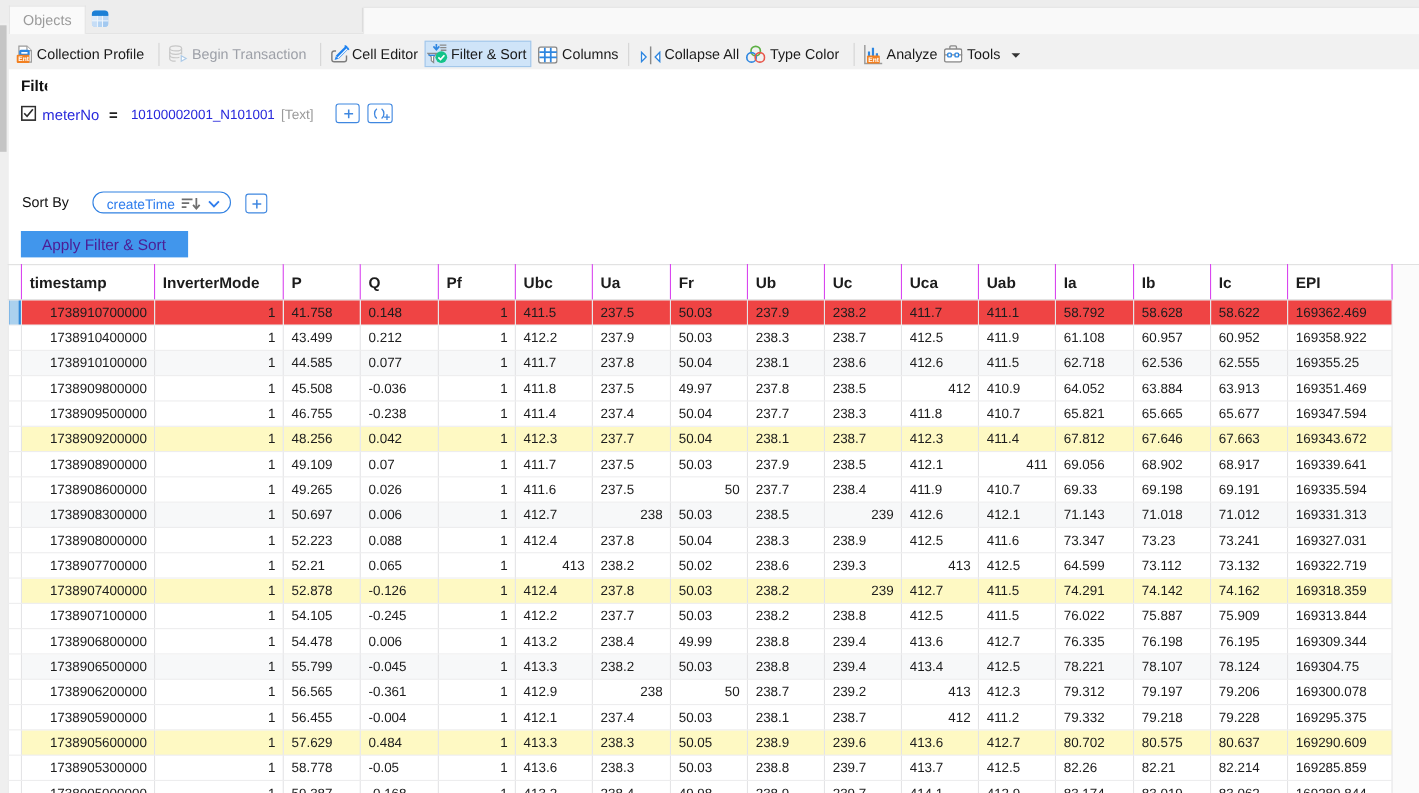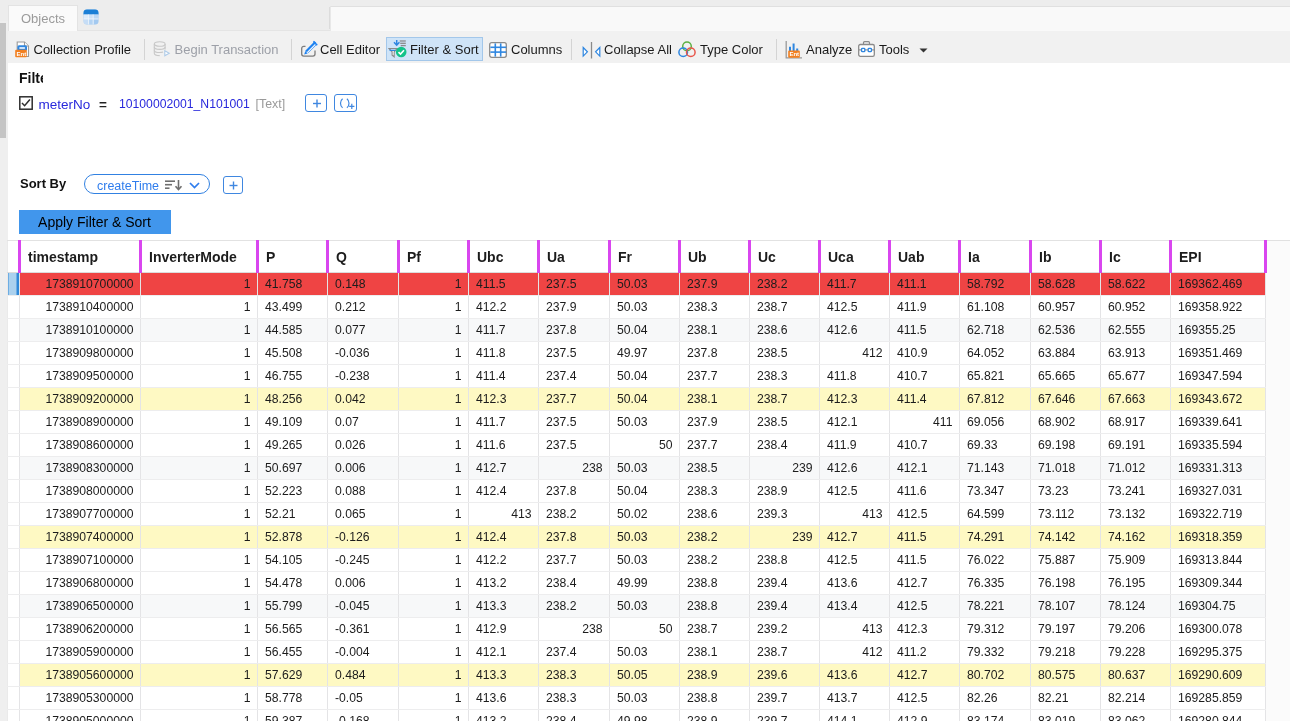--- a/index.html
+++ b/index.html
@@ -13,27 +13,27 @@
 #toolbar{position:absolute;left:0;top:31px;width:1290px;height:32px;background:#f1f1f1}
 .tbtxt{position:absolute;top:42px;font-size:13px;color:#1a1a1a;line-height:15px;white-space:nowrap}
 .tbtxt.dis{color:#9da0a8}
 .tbsep{position:absolute;top:39px;width:1px;height:21px;background:#d4d4d4}
 #fshl{position:absolute;left:386px;top:37px;width:97px;height:24px;background:#cfe4f8;border:1px solid #a3c7ea}
 #lscroll{position:absolute;left:0;top:21px;width:8px;height:700px;background:#efefef}
 #lthumb{position:absolute;left:0;top:23px;width:5.5px;height:115px;background:#c5c5c5}
 #flabel{position:absolute;left:19px;top:70px;width:23.5px;height:15px;overflow:hidden;font-weight:bold;font-size:14px;color:#111;white-space:nowrap}
 .frow{position:absolute;top:98px;font-size:12.5px;line-height:13px;white-space:nowrap}
 .blue2{color:#2828dc}
-#sortby{position:absolute;left:20px;top:176px;font-weight:bold;font-size:13px;color:#111}
+#sortby{position:absolute;left:20px;top:176px;font-weight:normal;font-size:13px;color:#111}
 #pill{position:absolute;left:84px;top:174px;width:126px;height:20px;border:1.3px solid #3181e2;border-radius:10.5px}
 #pill .pt{position:absolute;left:12px;top:3.5px;font-size:12.5px;color:#2f7ded}
 .plusbtn{position:absolute;border:1px solid #3f87e0;border-radius:3px;background:#fff}
-#applybtn{position:absolute;left:18.5px;top:210px;width:152px;height:24px;background:#4196ec;color:#000000;font-size:14px;text-align:center;line-height:24px}
+#applybtn{position:absolute;left:18.5px;top:210px;width:152px;height:24px;background:#4196ec;color:#4c1d95;font-size:14px;text-align:center;line-height:24px}
 #grid{position:absolute;left:7px;top:240px;border-collapse:collapse;table-layout:fixed;width:1258px;border-top:1px solid #e2e2e2;border-left:1px solid #eaeaea;font-size:12.2px;color:#1c1c1c}
-#grid th{height:32px;font-size:14px;font-weight:bold;text-align:left;padding:0 0 0 7px;border-right:3px solid #d946ef;border-bottom:1px solid #dcdcdc;white-space:nowrap;overflow:hidden}
+#grid th{height:32px;font-size:14px;font-weight:bold;text-align:left;padding:0 0 0 7px;border-right:1px solid #d946ef;border-bottom:1px solid #dcdcdc;white-space:nowrap;overflow:hidden}
 #grid td{height:23px;padding:0;border-right:1px solid #e4e4e6;border-bottom:1px solid #ededee;white-space:nowrap;overflow:hidden}
 #grid td.l{text-align:left;padding-left:7px}
 #grid td.r{text-align:right;padding-right:6.5px}
 #grid tr.sg td{background:#f7f8f9}
 #grid tr.sb td{background:#fef9c3}
 #grid tr.sel td{background:#ef4444}
 #grid td.rh{background:#fff;padding:0}
 #grid tr.sg td.rh,#grid tr.sb td.rh{background:#fff}
 #grid tr.sel td.rh{background:linear-gradient(90deg,#abd1ee 0,#abd1ee 8.5px,#2f88d8 8.5px,#2f88d8 11px)}
 </style></head>

